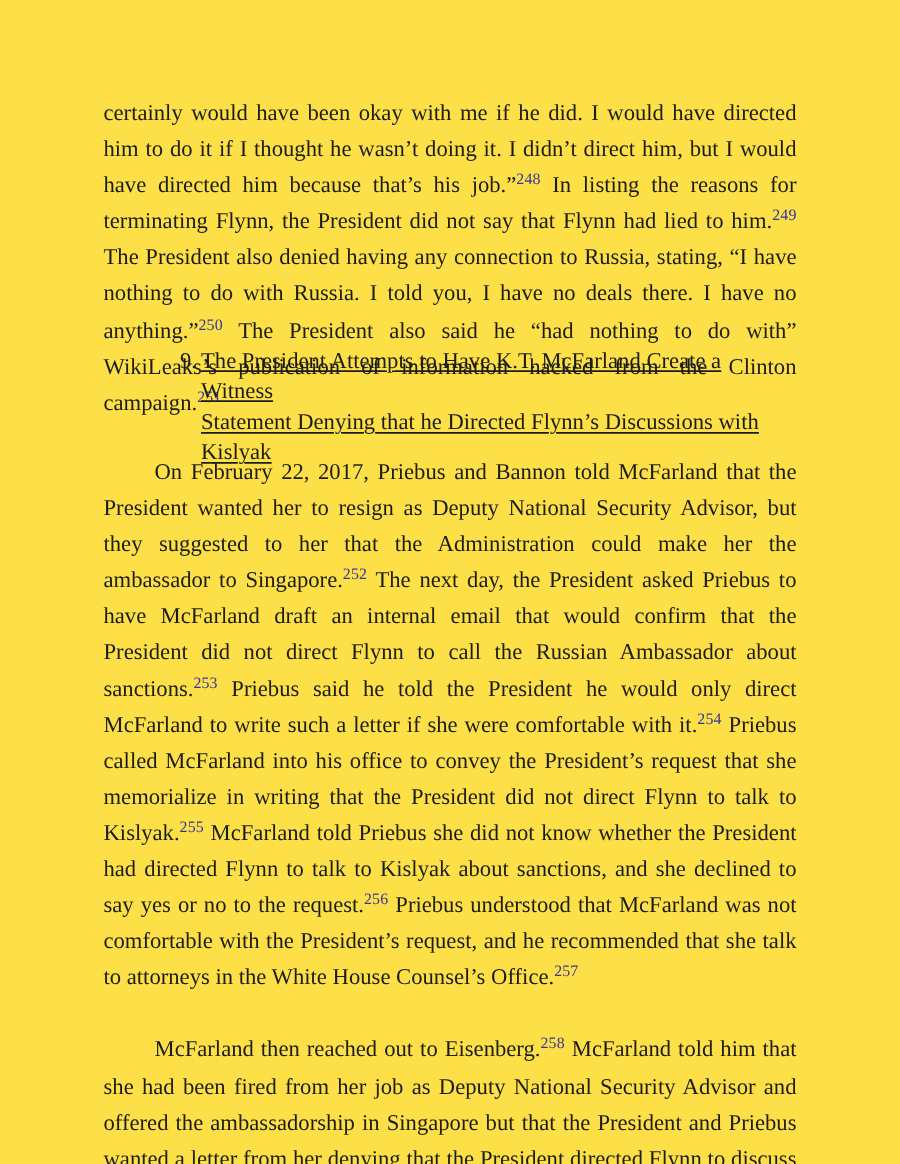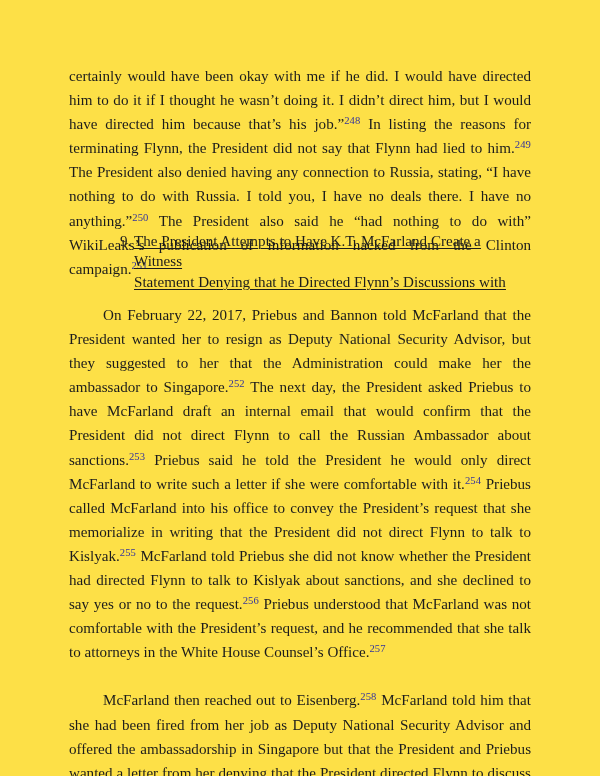--- a/index.html
+++ b/index.html
@@ -91,20 +91,21 @@
   <div class="text-column">
     <p class="body-para">certainly would have been okay with me if he did. I would have directed him to do it if I thought he wasn’t doing it. I didn’t direct him, but I would have directed him because that’s his job.”<sup class="fn">248</sup> In listing the reasons for terminating Flynn, the President did not say that Flynn had lied to him.<sup class="fn">249</sup> The President also denied having any connection to Russia, stating, “I have nothing to do with Russia. I told you, I have no deals there. I have no anything.”<sup class="fn">250</sup> The President also said he “had nothing to do with” WikiLeaks’s publication of information hacked from the Clinton campaign.<sup class="fn">251</sup></p>
   </div>
 
   <div class="heading-block">
     <div class="heading-row">
       <span class="heading-num">9.</span>
       <span class="heading-text">
         <span class="hl">The President Attempts to Have K.T. McFarland Create a Witness</span>
         <span class="hl">Statement Denying that he Directed Flynn’s Discussions with</span>
+        <span class="hl">Kislyak</span>
       </span>
     </div>
   </div>
 
   <div class="text-column" style="top: 303px;">
     <p class="body-para indented">On February 22, 2017, Priebus and Bannon told McFarland that the President wanted her to resign as Deputy National Security Advisor, but they suggested to her that the Administration could make her the ambassador to Singapore.<sup class="fn">252</sup> The next day, the President asked Priebus to have McFarland draft an internal email that would confirm that the President did not direct Flynn to call the Russian Ambassador about sanctions.<sup class="fn">253</sup> Priebus said he told the President he would only direct McFarland to write such a letter if she were comfortable with it.<sup class="fn">254</sup> Priebus called McFarland into his office to convey the President’s request that she memorialize in writing that the President did not direct Flynn to talk to Kislyak.<sup class="fn">255</sup> McFarland told Priebus she did not know whether the President had directed Flynn to talk to Kislyak about sanctions, and she declined to say yes or no to the request.<sup class="fn">256</sup> Priebus understood that McFarland was not comfortable with the President’s request, and he recommended that she talk to attorneys in the White House Counsel’s Office.<sup class="fn">257</sup></p>
     <div class="para-gap"></div>
     <p class="body-para indented">McFarland then reached out to Eisenberg.<sup class="fn">258</sup> McFarland told him that she had been fired from her job as Deputy National Security Advisor and offered the ambassadorship in Singapore but that the President and Priebus wanted a letter from her denying that the President directed Flynn to discuss sanctions with Kislyak. Eisenberg advised McFarland not to write the requested letter. As documented by McFarland in a contemporaneous “Memorandum for the Record” that she wrote because she was concerned by the President’s request:</p>
   </div>
 

